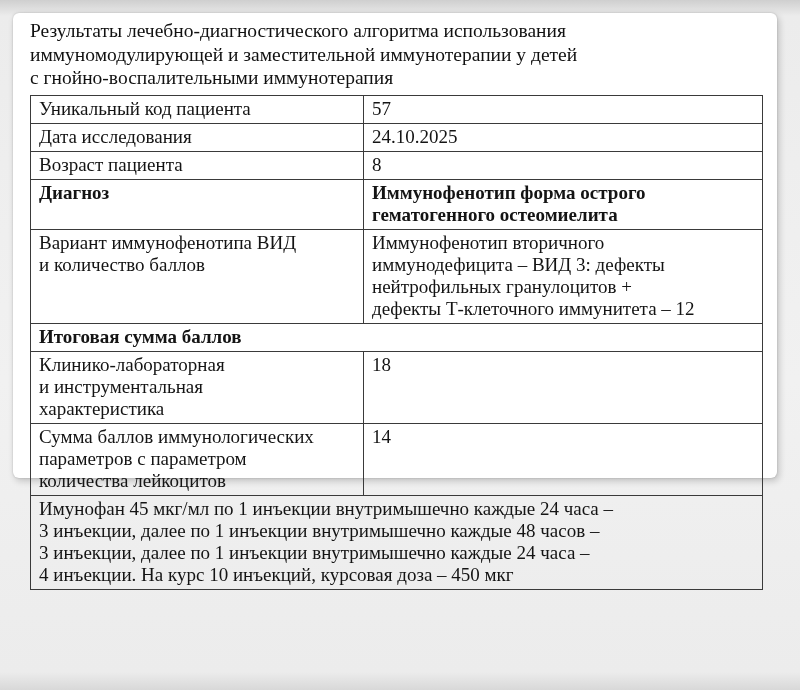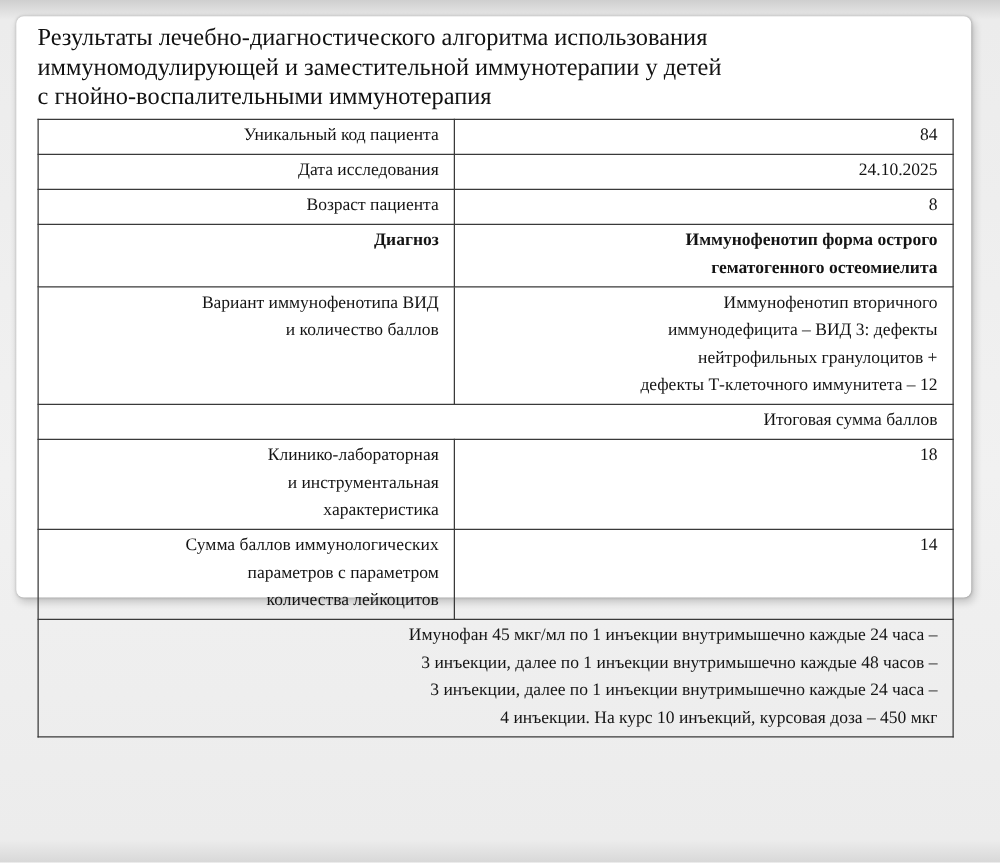--- a/index.html
+++ b/index.html
@@ -37,28 +37,27 @@
   table.results {
     border-collapse: collapse;
     table-layout: fixed;
     width: 732px;
   }
   col.c-label { width: 333px; }
   col.c-value { width: 399px; }
   table.results td {
     border: 1.5px solid #3a3a3a;
     padding: 2px 12px 3px 8px;
-    font-size: 14px;
+    font-size: 19px;
     line-height: 22px;
     vertical-align: top;
     color: #141414;
-    text-align: right;
   }
   td.section {
-    font-weight: normal;
+    font-weight: bold;
     padding-top: 4px;
     padding-bottom: 4px;
   }
   td.diag-cell { padding-top: 4px; padding-bottom: 5px; font-weight: bold; }
   .line { white-space: nowrap; }
 </style>
 </head>
 <body>
 
 <div class="card">
@@ -71,21 +70,21 @@
 
   <table class="results">
     <colgroup>
         <col class="c-label">
         <col class="c-value">
       </colgroup>
 
     <tbody>
         <tr>
       <td>Уникальный код пациента</td>
-      <td>84</td>
+      <td>57</td>
     </tr>
 
 
     <tr>
       <td>Дата исследования</td>
       <td>24.10.2025</td>
     </tr>
 
     <tr>
       <td>Возраст пациента</td>

